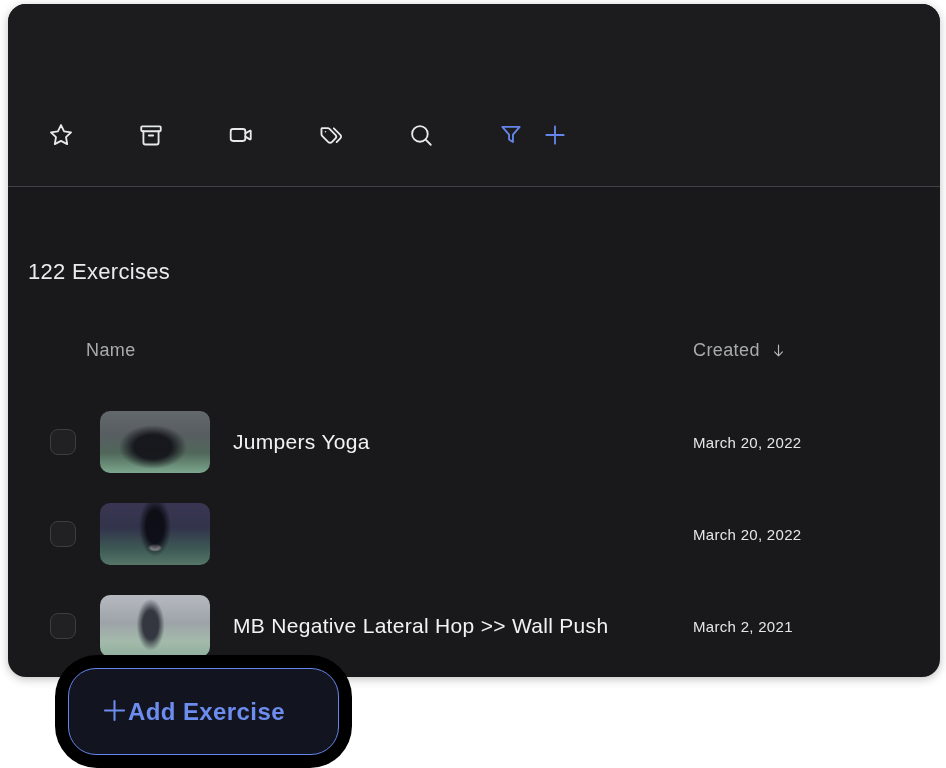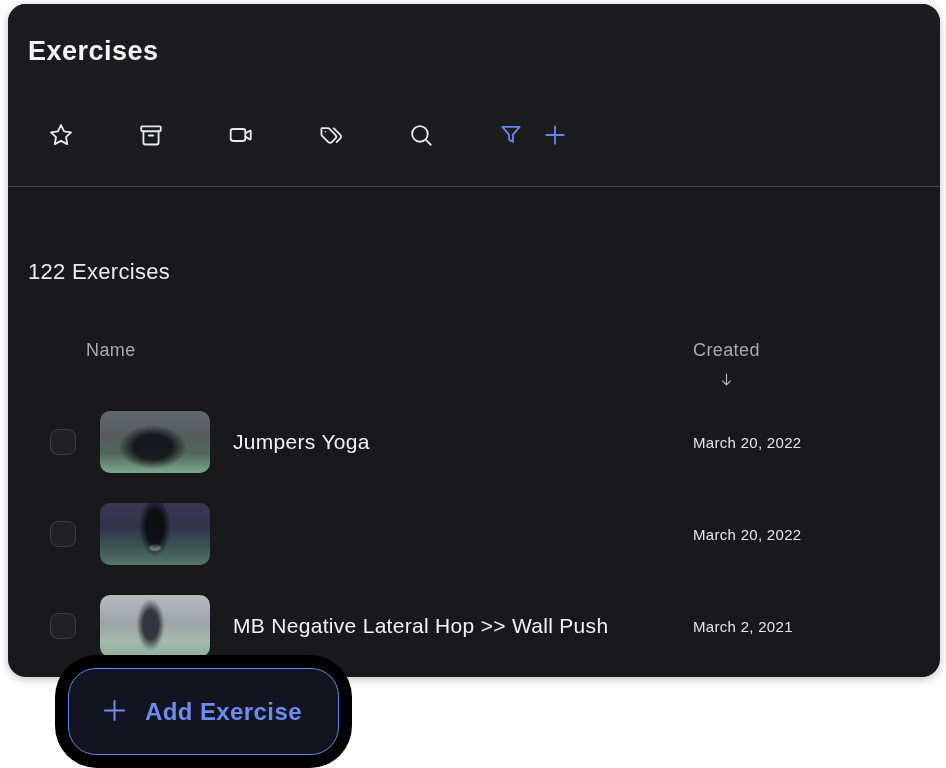--- a/index.html
+++ b/index.html
@@ -36,21 +36,21 @@
   .count-label{
     position:absolute;left:20px;top:255px;
     font-size:22px;font-weight:400;color:#ebebed;letter-spacing:0.3px;
   }
   .col-header{
     position:absolute;font-size:18px;color:#a8aaac;letter-spacing:0.4px;cursor:pointer;
     display:flex;align-items:center;gap:10px;background:none;border:none;padding:0;
     font-family:inherit;
   }
   .col-name{left:42px;top:336px;margin-left:36px;}
-  .col-created{left:685px;top:336px;flex-direction:column;}
+  .col-created{left:685px;top:336px;}
   .sort-arrow svg{width:17px;height:17px;stroke:#b8babc;stroke-width:1.6;fill:none;
     stroke-linecap:round;stroke-linejoin:round;display:block;}
   .row{
     position:absolute;left:0;width:100%;height:92px;cursor:pointer;
   }
   .row-1{top:392px;} .row-2{top:484px;} .row-3{top:576px;}
   .checkbox{
     position:absolute;left:42px;top:33px;width:26px;height:26px;
     border:1.5px solid #3c3e40;border-radius:8px;background:#212124;box-sizing:border-box;
     cursor:pointer;
@@ -77,36 +77,35 @@
     position:absolute;left:685px;top:0;height:92px;display:flex;align-items:center;
     font-size:15px;color:#e5e6e8;letter-spacing:0.3px;
   }
   .add-ring{
     position:absolute;left:55px;top:655px;width:297px;height:113px;
     background:#000000;border-radius:42px;
   }
   .add-btn{
     position:absolute;left:13px;top:13px;width:271px;height:87px;box-sizing:border-box;
     background:#12151f;border:1.5px solid #6486ec;border-radius:28px;
-    display:flex;align-items:center;padding-left:32px;gap:17px;cursor:pointer;
+    display:flex;align-items:center;padding-left:32px;gap:0;cursor:pointer;
     font-family:inherit;
   }
   .add-btn svg{width:27px;height:27px;stroke:#6d8cf0;stroke-width:1.8;fill:none;
     stroke-linecap:round;}
   .add-btn .add-label{
     font-size:24px;font-weight:700;color:#6d8cf0;letter-spacing:0.4px;
   }
 </style>
 </head>
 <body>
 
 <div class="panel">
 
   <div class="panel-header">
-    <div class="page-title">Exercises</div>
 
     <div class="toolbar">
       <button class="tool-btn">
         <span>
           <svg viewBox="0 0 24 24">
               <path d="M12 2.8l2.85 5.8 6.4.93-4.63 4.5 1.1 6.37L12 17.4l-5.72 3 1.1-6.37-4.63-4.5 6.4-.93z"></path>
             </svg>
         </span>
       </button>
       <button class="tool-btn">

